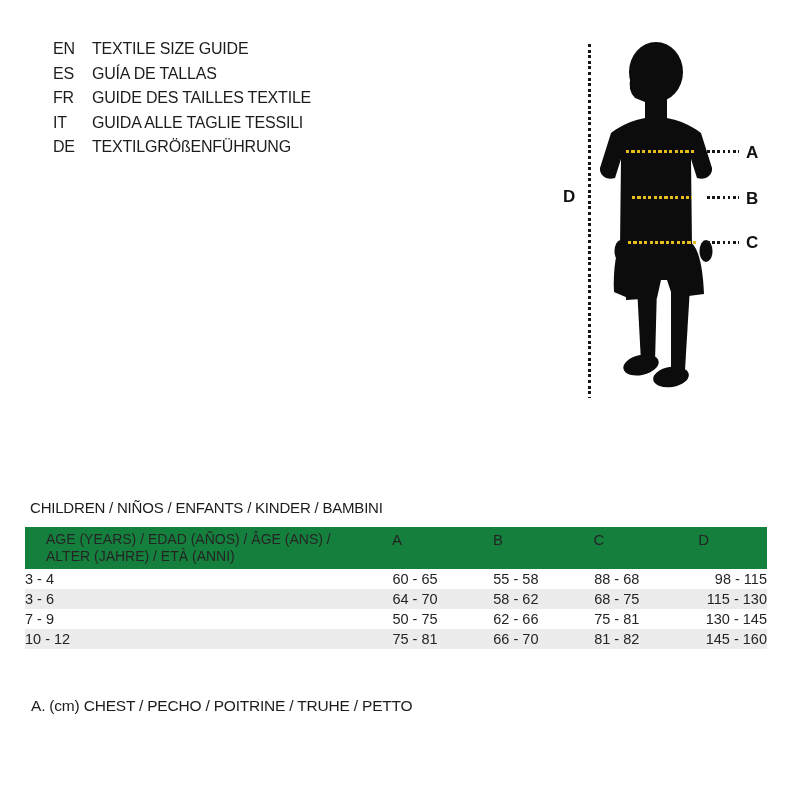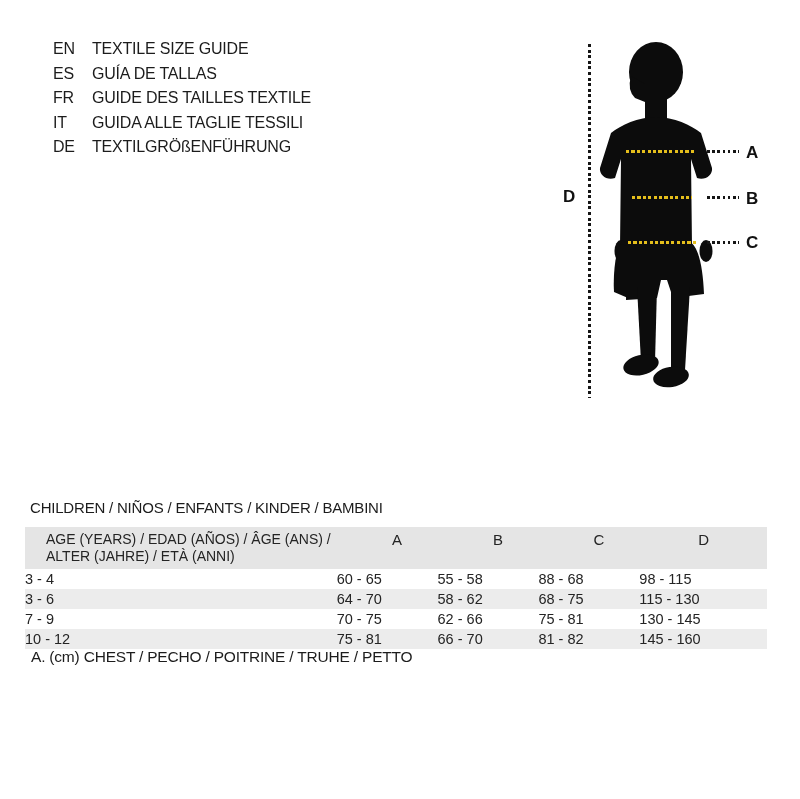--- a/index.html
+++ b/index.html
@@ -47,32 +47,32 @@
   .ext-c{left:707px;top:241px;width:32px;}
   
   .section-title{
     position:absolute;left:30px;top:499px;font-size:15px;letter-spacing:-0.2px;white-space:nowrap;
   }
   table.size-table{
     position:absolute;left:25px;top:527px;width:742px;border-collapse:collapse;
     table-layout:fixed;font-size:14.5px;color:#242424;
   }
   table.size-table th{
-    background:#e5e5e5;font-weight:normal;vertical-align:top;padding-top:4px;padding-bottom:5px;padding-left:21px;
+    background:#15803d;font-weight:normal;vertical-align:top;padding-top:4px;padding-bottom:5px;padding-left:21px;
   }
   th.age-head{text-align:left;padding-left:8px;font-size:14px;line-height:16.5px;}
   th.col-head{text-align:center;font-size:15px;}
   th.col-head-d{padding-right:20px;}
   table.size-table td{height:20px;padding:0;}
   td.age-cell{text-align:left;padding-left:8px;}
-  td.val-cell{text-align:left;}
+  td.val-cell{text-align:right;}
   td.val-cell-d{padding-right:20px;}
   tbody tr:nth-child(even){background:#ececec;}
   
-  .legend{position:absolute;left:31px;top:645px;}
+  .legend{position:absolute;left:31px;top:694px;}
   .legend-line{font-size:15.5px;line-height:24.5px;letter-spacing:-0.2px;white-space:nowrap;}
 </style>
 </head>
 <body>
 
 <div class="canvas">
 
   <div class="lang-list">
     <div class="lang-row">
       <span class="lang-code">EN</span>
@@ -189,21 +189,21 @@
       </tr>
       <tr>
         <td class="age-cell">3 - 6</td>
         <td class="val-cell">64 - 70</td>
         <td class="val-cell">58 - 62</td>
         <td class="val-cell">68 - 75</td>
         <td class="val-cell val-cell-d">115 - 130</td>
       </tr>
       <tr>
         <td class="age-cell">7 - 9</td>
-        <td class="val-cell">70 - 75</td>
+        <td class="val-cell">50 - 75</td>
         <td class="val-cell">62 - 66</td>
         <td class="val-cell">75 - 81</td>
         <td class="val-cell val-cell-d">130 - 145</td>
       </tr>
       <tr>
         <td class="age-cell">10 - 12</td>
         <td class="val-cell">75 - 81</td>
         <td class="val-cell">66 - 70</td>
         <td class="val-cell">81 - 82</td>
         <td class="val-cell val-cell-d">145 - 160</td>

